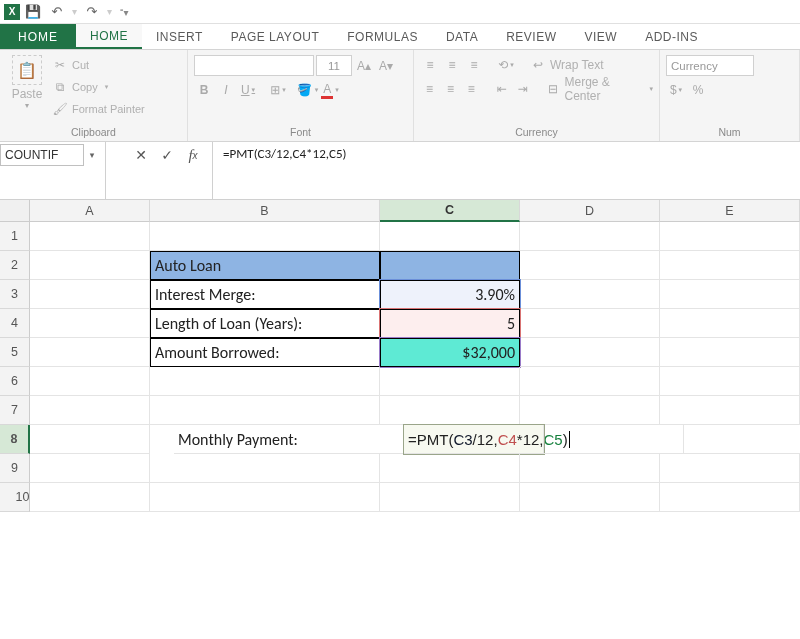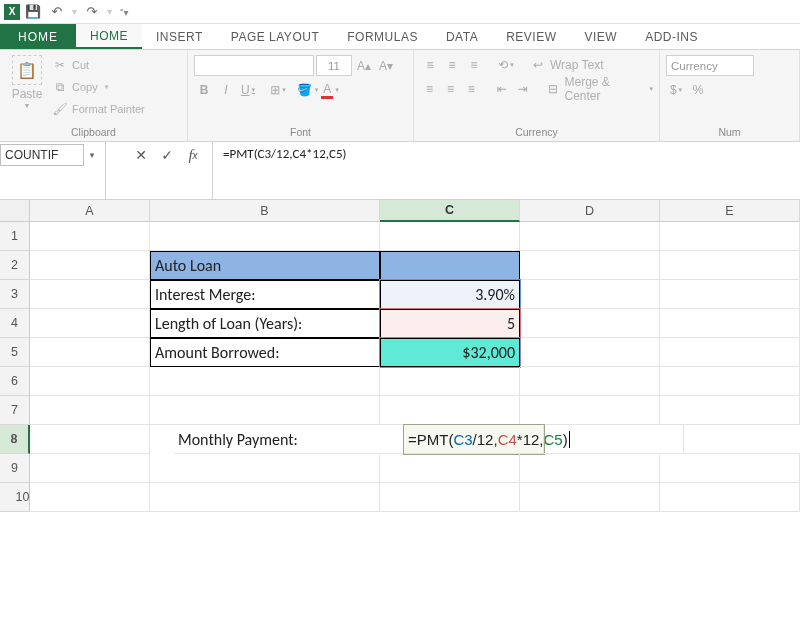--- a/index.html
+++ b/index.html
@@ -58,21 +58,21 @@
   .cell.right { justify-content:flex-end; }
 
   
   .title-cell { background:#8eb4e3; border:1.5px solid #000 !important; }
   .box-cell { border:1.5px solid #000 !important; }
   .c3ref { background:#eef2fb; outline:1.5px solid #6b8fd9; }
   .c4ref { background:#fdeeee; outline:1.5px solid #d97373; }
   .c5ref { background:#5eead4; outline:1.5px solid #9a7bc9; }
   .active-cell { outline:1.5px solid #9aa58a; background:#f7f9f0; }
   .formula-text { font-size:15px; color:#222; }
-  .ref-blue { color:#0369a1; }
+  .ref-blue { color:#0f172a; }
   .ref-red { color:#c05050; }
   .ref-purple { color:#15803d; }
 </style>
 </head>
 <body>
 
 <div class="titlebar">
   <span class="excel-icon">X</span>
   <span class="qat-btn">💾</span>
   <span class="qat-btn">↶</span>

